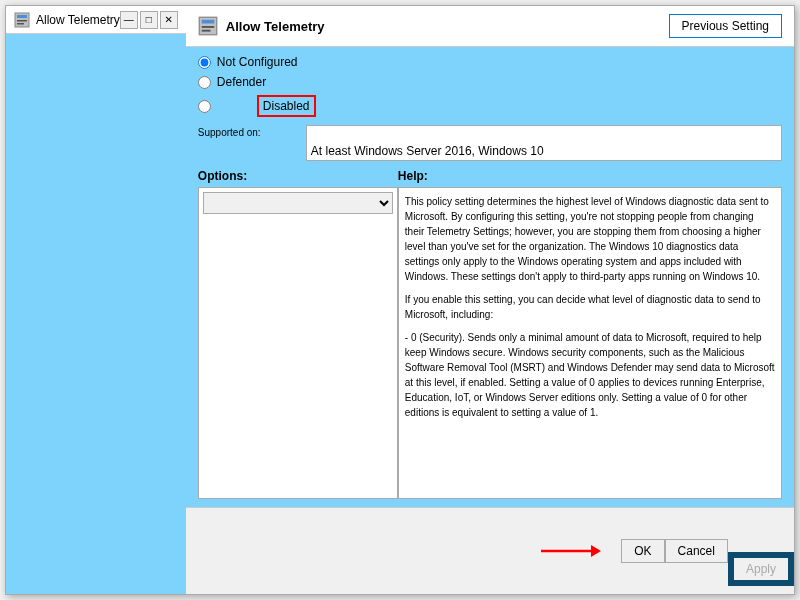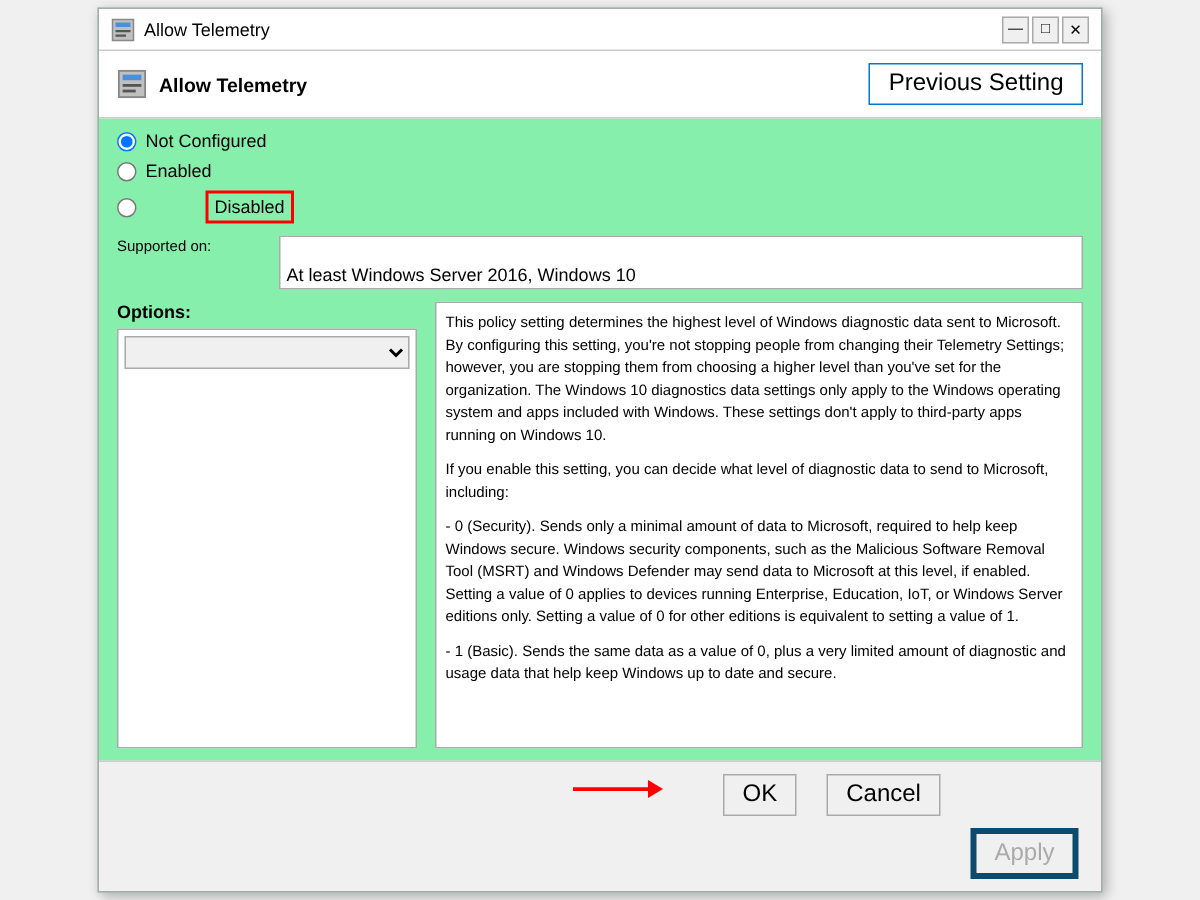--- a/index.html
+++ b/index.html
@@ -8,27 +8,26 @@
       font-size: 12px;
       background: #f0f0f0;
       display: flex;
       justify-content: center;
       align-items: center;
       width: 800px;
       height: 600px;
       overflow: hidden;
     }
     .window {
-      width: 670px;
+      width: 790px;
       height: 590px;
-      background: #86efac;
+      background: #7dd3fc;
       border: 1px solid #aaa;
       box-shadow: 2px 2px 8px rgba(0,0,0,0.3);
       display: flex;
-      flex-direction: column;
     }
     .title-bar {
       background: #fff;
       border-bottom: 1px solid #ccc;
       padding: 4px 8px;
       display: flex;
       align-items: center;
       justify-content: space-between;
       height: 28px;
     }
@@ -79,21 +78,21 @@
     }
     .header-buttons {
       display: flex;
       gap: 6px;
     }
     .btn {
       padding: 4px 12px;
       background: #f0f0f0;
       border: 1px solid #aaa;
       cursor: pointer;
-      font-size: 16px;
+      font-size: 12px;
     }
     .btn-active {
       background: #fff;
       border: 1px solid #0078d4;
     }
     .main-content {
       display: flex;
       flex-direction: column;
       flex: 1;
       padding: 8px 12px;
@@ -159,21 +158,20 @@
       border: 1px solid #aaa;
       background: #fff;
       display: flex;
       align-items: flex-end;
       padding: 2px 4px;
       font-size: 12px;
       overflow: hidden;
     }
     .options-help-row {
       display: flex;
-      gap: 12px;
       flex: 1;
       overflow: hidden;
     }
     .options-panel {
       width: 200px;
       display: flex;
       flex-direction: column;
     }
     .panel-label {
       font-size: 12px;
@@ -208,38 +206,38 @@
       overflow-y: scroll;
       padding: 6px;
       font-size: 10px;
       line-height: 1.5;
     }
     .help-text-area p {
       margin-bottom: 8px;
     }
     .footer-row {
       display: flex;
-      align-items: flex-start;
+      align-items: center;
       justify-content: flex-end;
-      padding: 8px 15px;
+      padding: 8px 0;
       border-top: 1px solid #ccc;
       background: #f0f0f0;
-      gap: 20px;
+      gap: 0;
     }
     .arrow-indicator {
       flex: 1;
       display: flex;
       align-items: center;
       justify-content: flex-end;
       padding-right: 20px;
     }
     .btn-disabled {
       color: #aaa;
       background: #f0f0f0;
-      border: 4px solid #0c4a6e;
+      border: 6px solid #0c4a6e;
       cursor: default;
       margin-top: 36px;
     }
     .scrollbar-visible {
       scrollbar-width: thin;
     }
   </style>
 </head>
 <body>
 
@@ -282,21 +280,21 @@
     <div class="main-content">
 
       <div class="top-section">
         <div class="radio-group">
           <div class="radio-item">
             <input type="radio" name="config" id="not-configured" checked="" style="">
             <label class="radio-label" for="not-configured">Not Configured</label>
           </div>
           <div class="radio-item">
             <input type="radio" name="config" id="enabled" style="">
-            <label class="radio-label" for="enabled">Enabled</label>
+            <label class="radio-label" for="enabled">Defender</label>
           </div>
           <div class="radio-item">
             <input type="radio" name="config" id="disabled" style="">
             <label class="radio-label radio-disabled-box" for="disabled">Disabled</label>
           </div>
         </div>
       </div>
 
       <div class="supported-row">
         <div class="supported-label">Supported on:</div>
@@ -308,25 +306,25 @@
       <div class="options-help-row">
         <div class="options-panel">
           <div class="panel-label">Options:</div>
           <div class="options-dropdown-area">
             <select class="options-select">
               <option value=""></option>
             </select>
           </div>
         </div>
         <div class="help-panel">
+          <div class="panel-label">Help:</div>
           <div class="help-text-area scrollbar-visible">
             <p>This policy setting determines the highest level of Windows diagnostic data sent to Microsoft. By configuring this setting, you're not stopping people from changing their Telemetry Settings; however, you are stopping them from choosing a higher level than you've set for the organization. The Windows 10 diagnostics data settings only apply to the Windows operating system and apps included with Windows. These settings don't apply to third-party apps running on Windows 10.</p>
             <p>If you enable this setting, you can decide what level of diagnostic data to send to Microsoft, including:</p>
             <p> - 0 (Security). Sends only a minimal amount of data to Microsoft, required to help keep Windows secure. Windows security components, such as the Malicious Software Removal Tool (MSRT) and Windows Defender may send data to Microsoft at this level, if enabled. Setting a value of 0 applies to devices running Enterprise, Education, IoT, or Windows Server editions only. Setting a value of 0 for other editions is equivalent to setting a value of 1.</p>
-            <p> - 1 (Basic). Sends the same data as a value of 0, plus a very limited amount of diagnostic and usage data that help keep Windows up to date and secure.</p>
           </div>
         </div>
       </div>
     </div>
 
     <div class="footer-row">
       <div class="arrow-indicator">
         <svg width="60" height="20" viewBox="0 0 60 20">
           <line x1="0" y1="10" x2="50" y2="10" stroke="red" stroke-width="2.5"></line>
           <polygon points="50,4 60,10 50,16" fill="red"></polygon>

